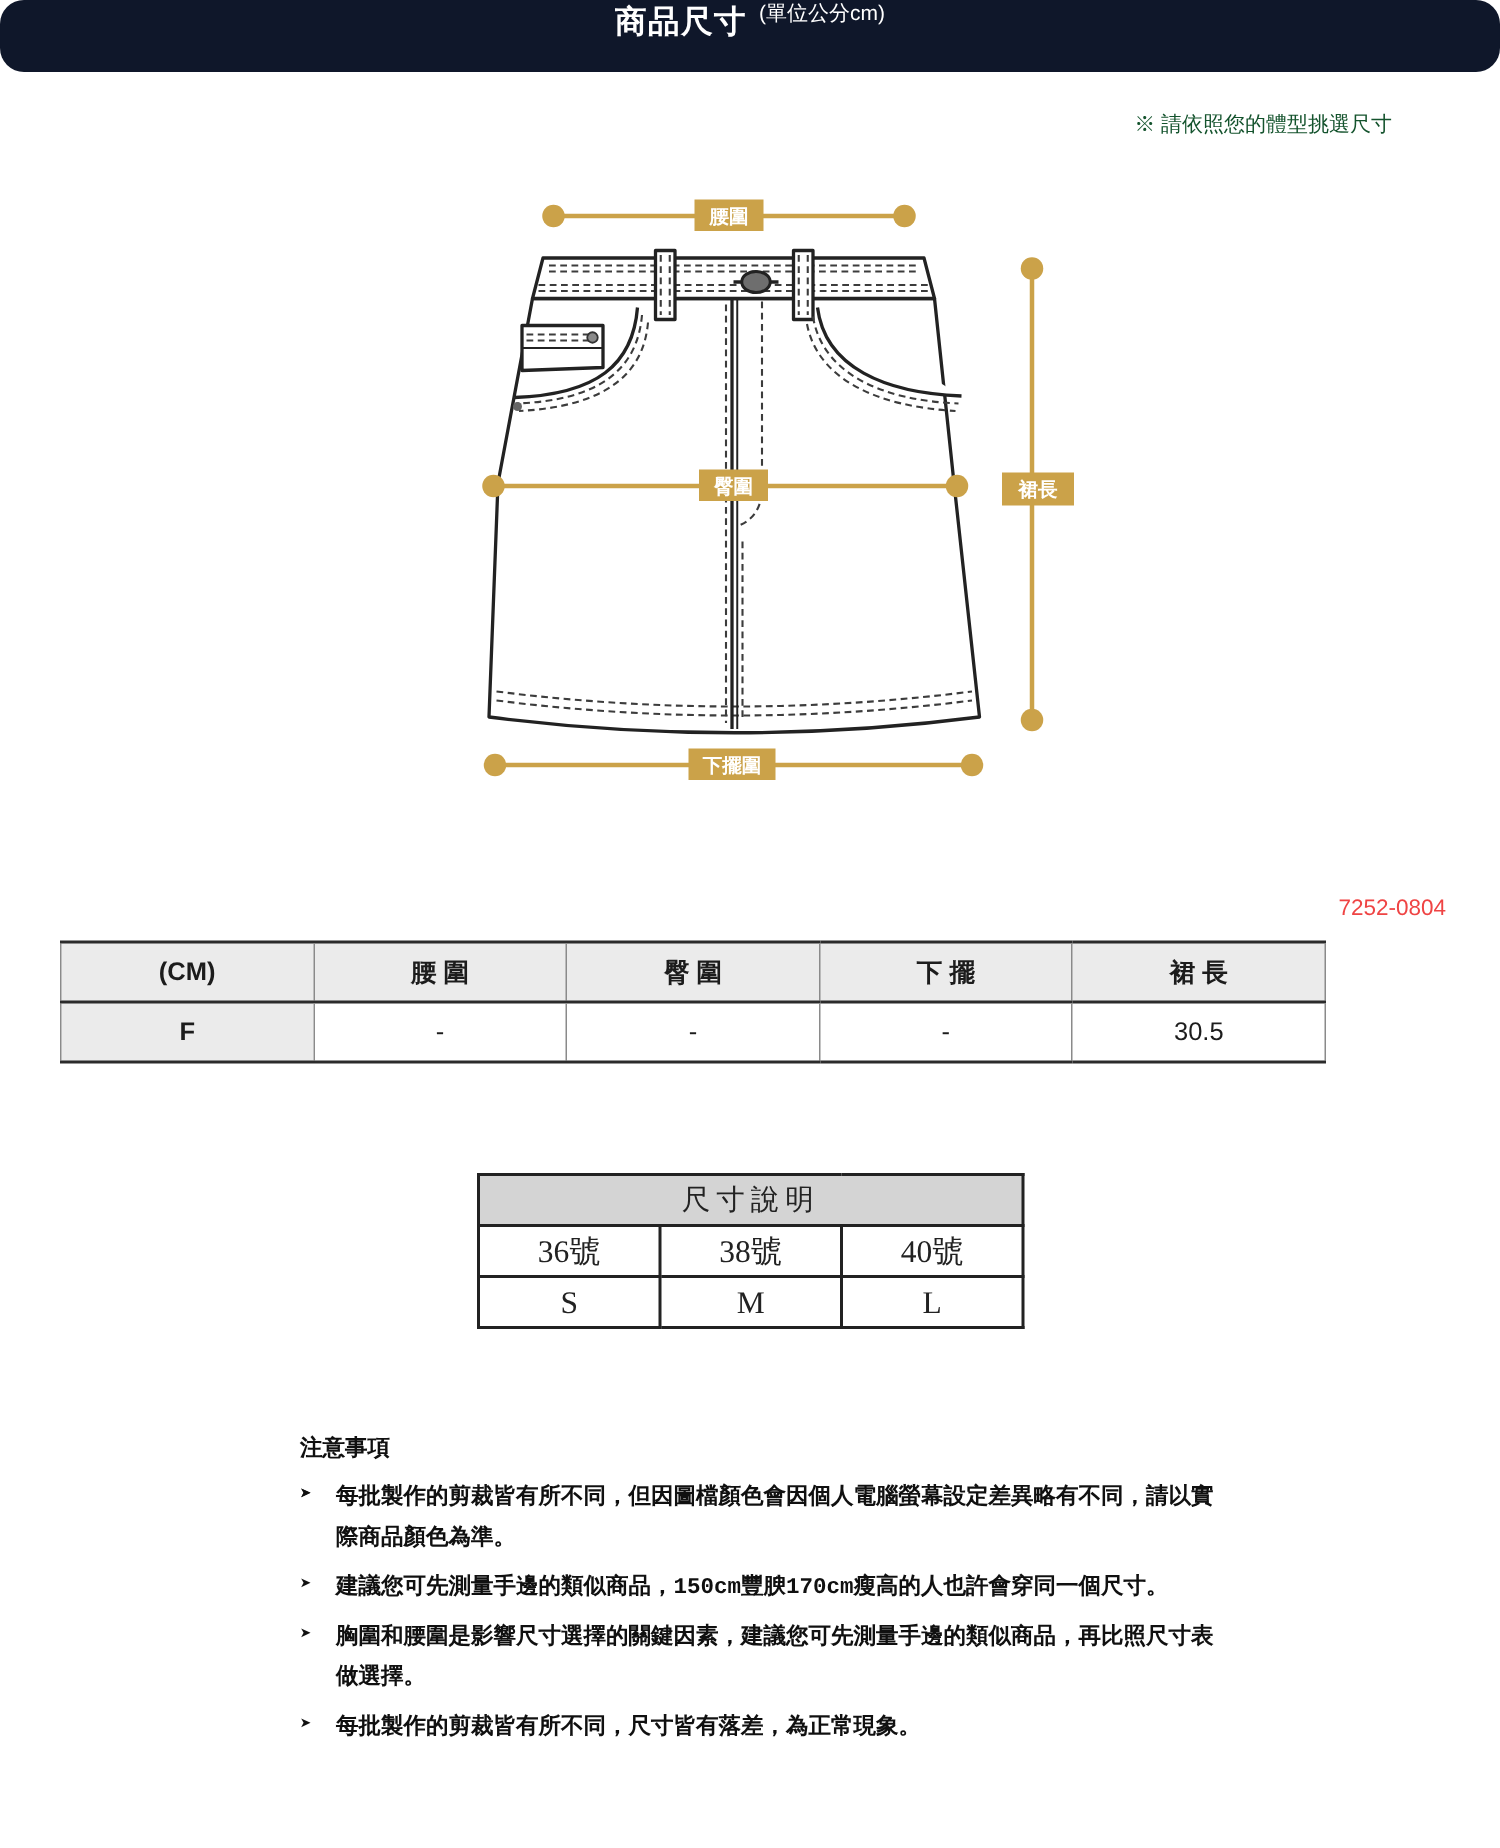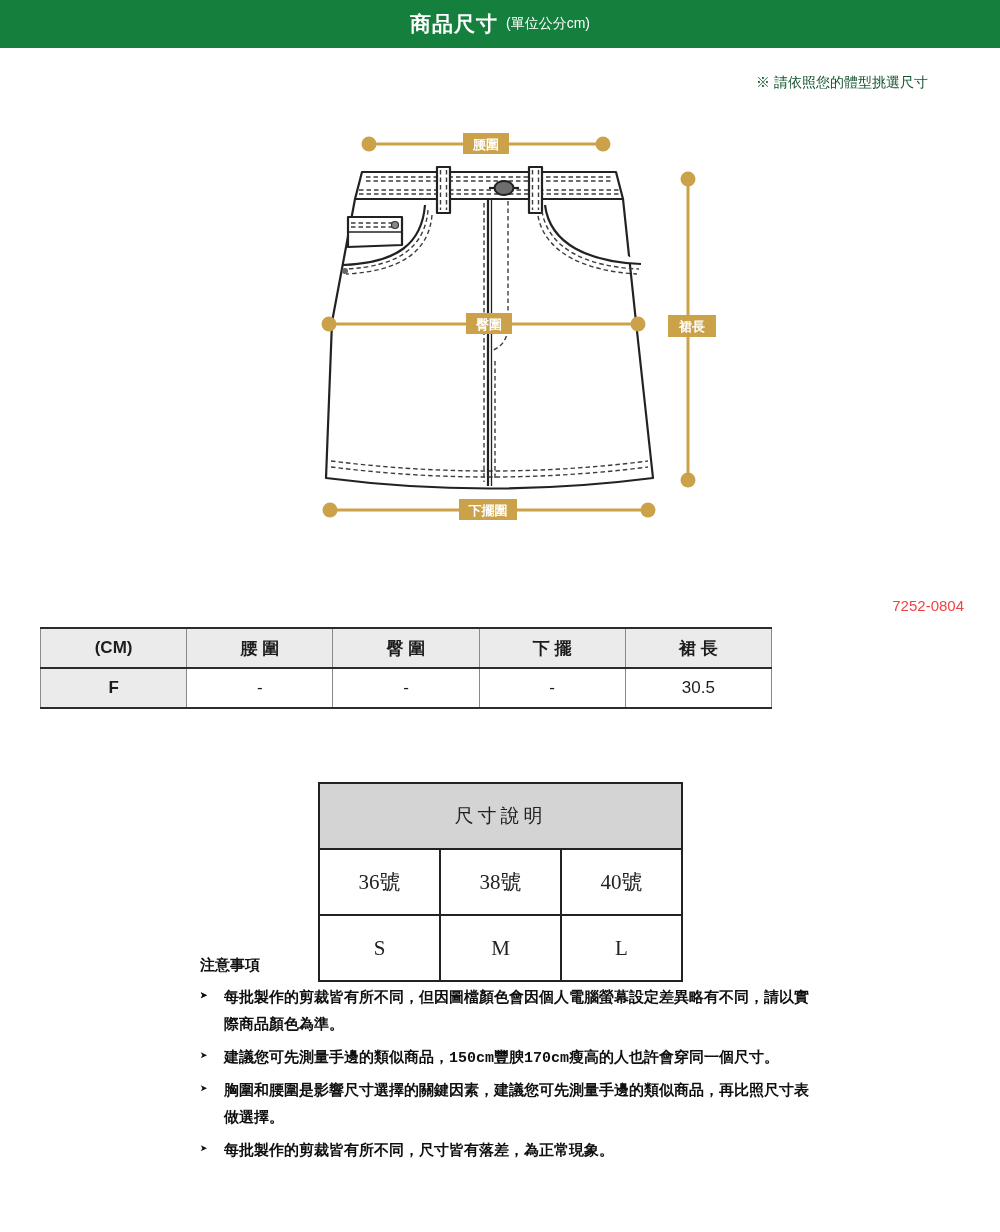--- a/index.html
+++ b/index.html
@@ -3,21 +3,21 @@
 <meta charset="utf-8">
 <style>
   html,body{margin:0;padding:0;background:#fff;}
   .page{
     position:relative;width:1000px;height:1232px;background:#fff;
     font-family:"Liberation Sans",sans-serif;color:#111;overflow:hidden;
   }
   
   .topbar{
     position:absolute;left:0;top:0;width:1000px;height:48px;
-    background:#15803d;display:flex;align-items:center;justify-content:center;gap:8px;
+    background:#0f172a;display:flex;justify-content:center;gap:8px;border-radius:16px;
   }
   .topbar .title{color:#fff;font-size:21px;font-weight:bold;letter-spacing:1px;}
   .topbar .subtitle{color:#fff;font-size:14px;}
   
   .fit-note{
     position:absolute;top:74px;right:72px;font-size:14px;font-weight:normal;color:#14532d;
   }
   
   .diagram{position:absolute;left:300px;top:125px;}
   .outline{fill:#fff;stroke:#222;stroke-width:2.2;stroke-linejoin:round;}
@@ -25,40 +25,40 @@
   .stitch{fill:none;stroke:#3c3c3c;stroke-width:1.4;stroke-dasharray:4.5 3;}
   .gold-line{stroke:#CBA249;stroke-width:3;}
   .gold-dot{fill:#CBA249;}
   .gold-box{fill:#CBA249;}
   .gold-label{fill:#fff;font-size:13px;font-weight:bold;text-anchor:middle;
     font-family:"Liberation Sans",sans-serif;}
   
   .product-code{position:absolute;top:597px;right:36px;font-size:15px;color:#ef4444;}
   
   .main-table{
-    position:absolute;left:40px;top:627px;width:732px;
+    position:absolute;left:40px;top:627px;width:844px;
     border-collapse:collapse;table-layout:fixed;font-size:17px;color:#1c1c1c;
   }
   .main-table td,.main-table th{
     border-left:1px solid #8a8a8a;border-right:1px solid #8a8a8a;
     text-align:center;vertical-align:middle;height:38px;padding:0;
   }
   .main-table tr.head th{
     background:#ebebeb;font-weight:bold;
     border-top:2px solid #2b2b2b;border-bottom:2px solid #2b2b2b;
   }
   .main-table tr.data td{border-bottom:2px solid #2b2b2b;background:#fff;}
   .main-table tr.data td.first{background:#ebebeb;font-weight:bold;}
   
   .guide-table{
     position:absolute;left:318px;top:782px;width:365px;
     border-collapse:collapse;table-layout:fixed;color:#222;
   }
   .guide-table th,.guide-table td{
-    border:2px solid #222;text-align:center;vertical-align:middle;height:32px;padding:16px;
+    border:2px solid #222;text-align:center;vertical-align:middle;height:32px;padding:0;
   }
   .guide-table th{background:#d4d4d4;font-size:19px;font-weight:normal;letter-spacing:4px;}
   .guide-table td{font-size:21px;font-weight:normal;font-family:Liberation Serif, serif;}
   
   .notes{position:absolute;left:200px;top:956px;width:618px;color:#101010;font-family:Liberation Mono, monospace;}
   .notes-title{font-size:15px;font-weight:bold;margin-bottom:10px;}
   .notes ul{list-style:none;margin:0;padding:0;}
   .notes li{
     position:relative;padding-left:24px;font-size:15px;font-weight:bold;
     line-height:1.8;margin-bottom:6px;word-break:break-all;

